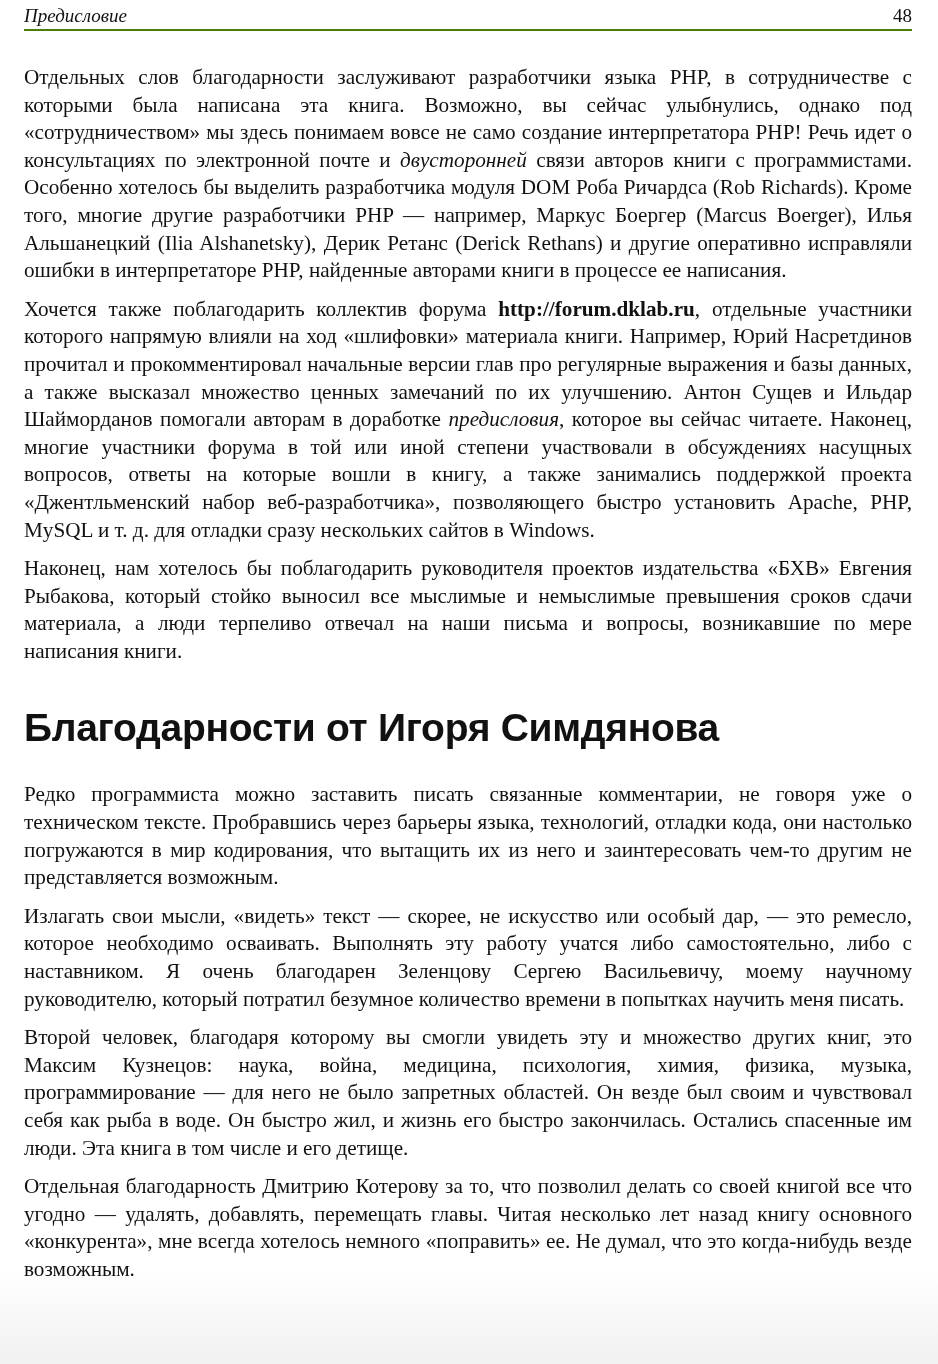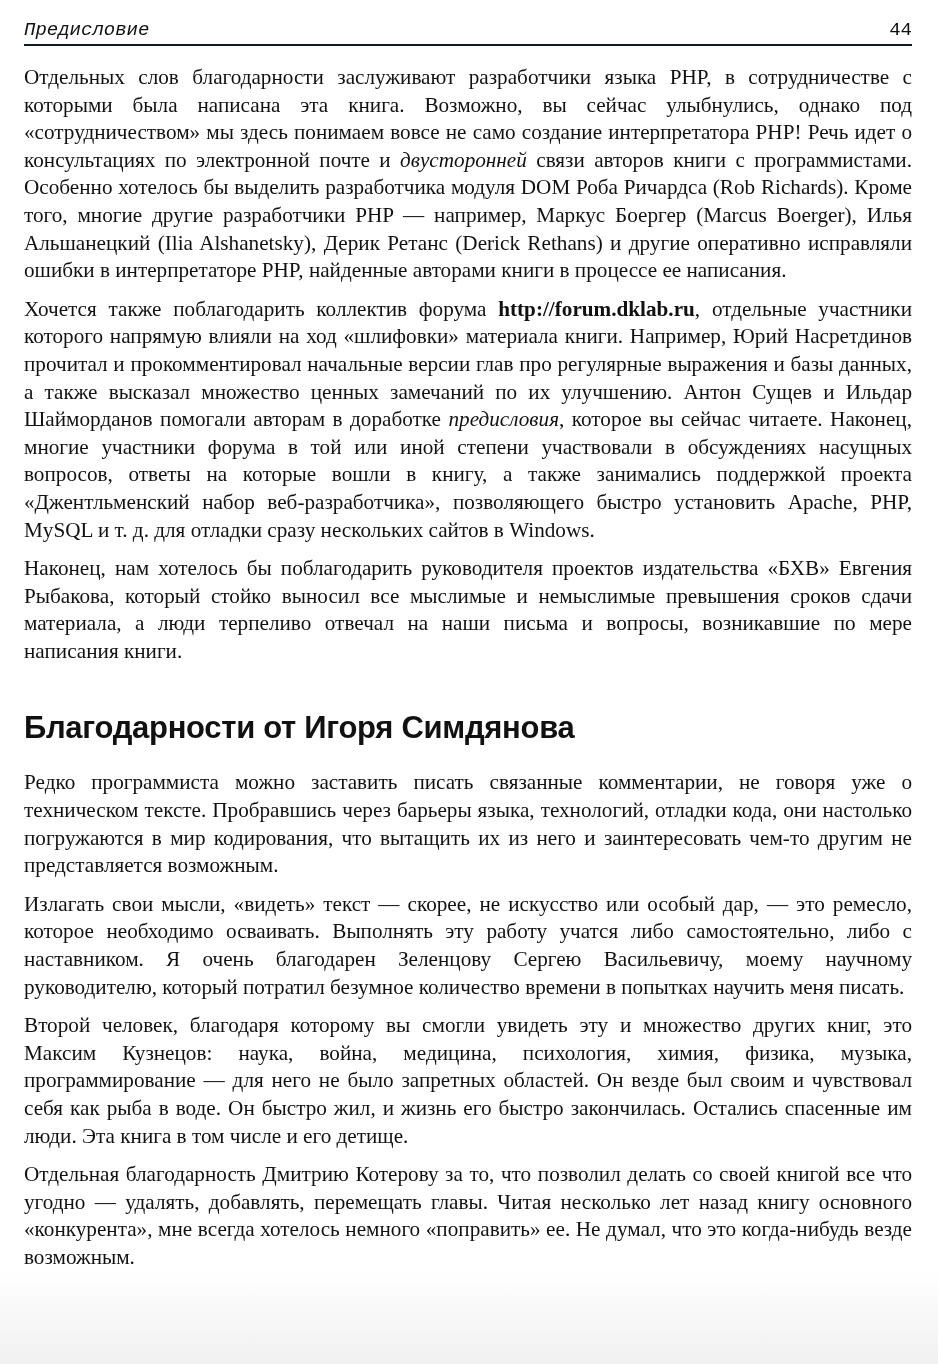--- a/index.html
+++ b/index.html
@@ -4,48 +4,48 @@
 <style>
   html, body { margin: 0; padding: 0; }
   body {
     width: 938px; height: 1364px; overflow: hidden;
     background: linear-gradient(to bottom, #ffffff 0%, #ffffff 93%, #f1f1f1 100%);
     color: #111;
     position: relative;
   }
   .page { position: absolute; left: 24px; top: 0; width: 888px; }
   .header {
-    position: absolute; left: 0; top: 17px; width: 888px; height: 27px;
-    border-bottom: 2px solid #0f172a;
-    font-family: Liberation Mono, monospace; font-style: italic;
+    position: absolute; left: 0; top: 2px; width: 888px; height: 27px;
+    border-bottom: 2px solid #4d7c0f;
+    font-family: Liberation Serif, serif; font-style: italic;
     font-size: 19px; line-height: 27px;
   }
   .header .title { position: absolute; left: 0; top: 0; }
   .header .pnum { position: absolute; right: 0; top: 0; font-style: normal; font-size: 19px; }
   .body {
     position: absolute; left: 0; top: 64px; width: 888px;
     font-family: "Liberation Serif", serif; font-size: 21.2px; line-height: 27.6px;
     text-align: justify; hyphens: manual;
   }
   .body p { margin: 0 0 11px 0; }
   .body em { }
   .body b { font-weight: bold; font-family: Liberation Serif, serif; }
   h2 {
     font-family: "Liberation Sans", sans-serif; font-weight: bold;
-    font-size: 31px; line-height: 38px; margin: 44px 0 22px 0; text-align: left;
+    font-size: 39px; line-height: 38px; margin: 44px 0 34px 0; text-align: left;
     letter-spacing: -0.3px;
   }
 </style>
 </head>
 <body>
 
 <div class="page">
   <div class="header">
     <span class="title">Предисловие</span>
-    <span class="pnum">44</span>
+    <span class="pnum">48</span>
   </div>
 
   <div class="body">
     <p><span>Отдельных слов благодарности заслуживают разработчики языка PHP, в сотрудничест­ве с которыми была написана эта книга. Возможно, вы сейчас улыбнулись, однако под «сотрудничеством» мы здесь понимаем вовсе не само создание интерпретатора PHP! Речь идет о консультациях по электронной почте и </span><em>двусторонней</em><span> связи авторов книги с программистами. Особенно хотелось бы выделить разработчика модуля DOM Роба Ричардса (Rob Richards). Кроме того, многие другие разработчики PHP — например, Маркус Боергер (Marcus Boerger), Илья Альшанецкий (Ilia Alshanetsky), Дерик Ретанс (Derick Rethans) и другие оперативно исправляли ошибки в интерпретаторе PHP, най­денные авторами книги в процессе ее написания.</span></p>
 
     <p><span>Хочется также поблагодарить коллектив форума </span><b>http://forum.dklab.ru</b><span>, отдельные уча­стники которого напрямую влияли на ход «шлифовки» материала книги. Например, Юрий Насретдинов прочитал и прокомментировал начальные версии глав про регуляр­ные выражения и базы данных, а также высказал множество ценных замечаний по их улучшению. Антон Сущев и Ильдар Шайморданов помогали авторам в доработке </span><em>пре­дисловия</em><span>, которое вы сейчас читаете. Наконец, многие участники форума в той или иной степени участвовали в обсуждениях насущных вопросов, ответы на которые вошли в книгу, а также занимались поддержкой проекта «Джентльменский набор веб-разработчика», позволяющего быстро установить Apache, PHP, MySQL и т. д. для от­ладки сразу нескольких сайтов в Windows.</span></p>
 
     <p>Наконец, нам хотелось бы поблагодарить руководителя проектов издательства «БХВ» Евгения Рыбакова, который стойко выносил все мыслимые и немыслимые превышения сроков сдачи материала, а люди терпеливо отвечал на наши письма и вопросы, возни­кавшие по мере написания книги.</p>
 
     <h2>Благодарности от Игоря Симдянова</h2>

